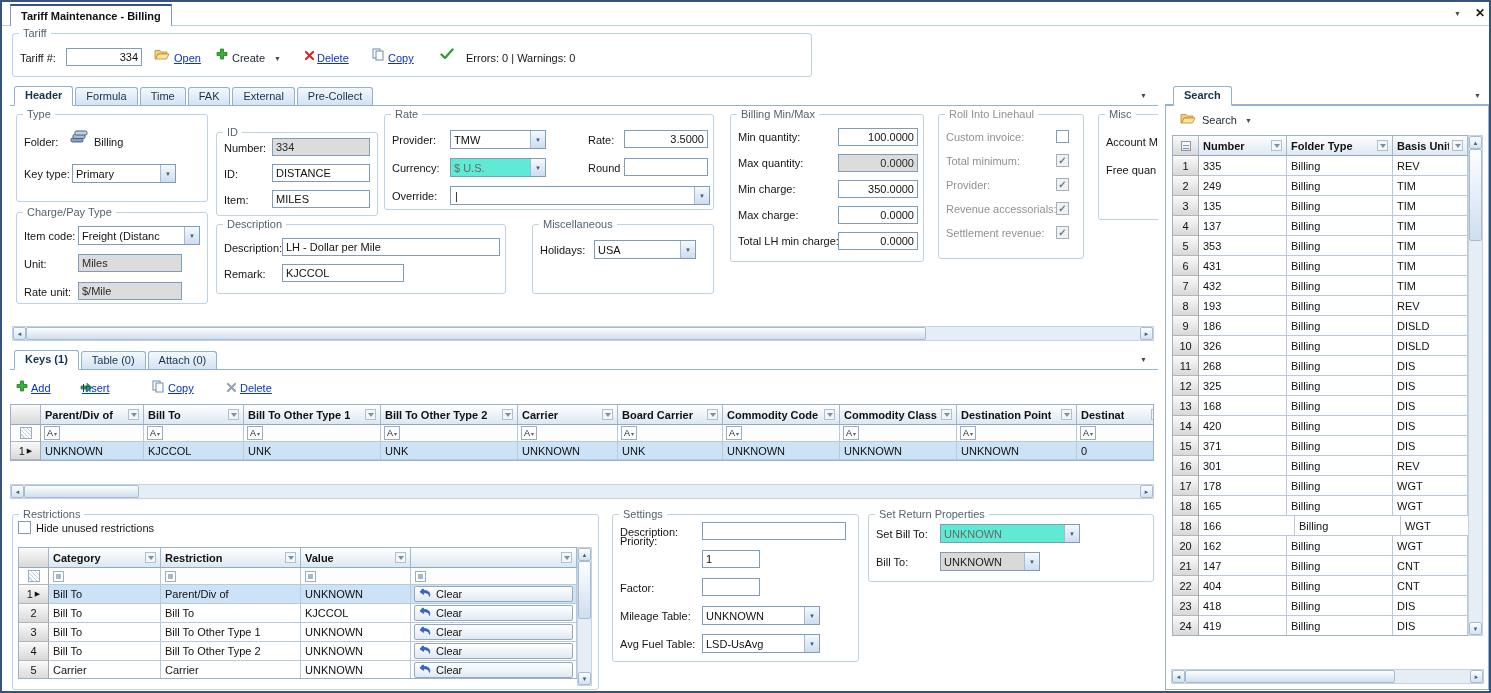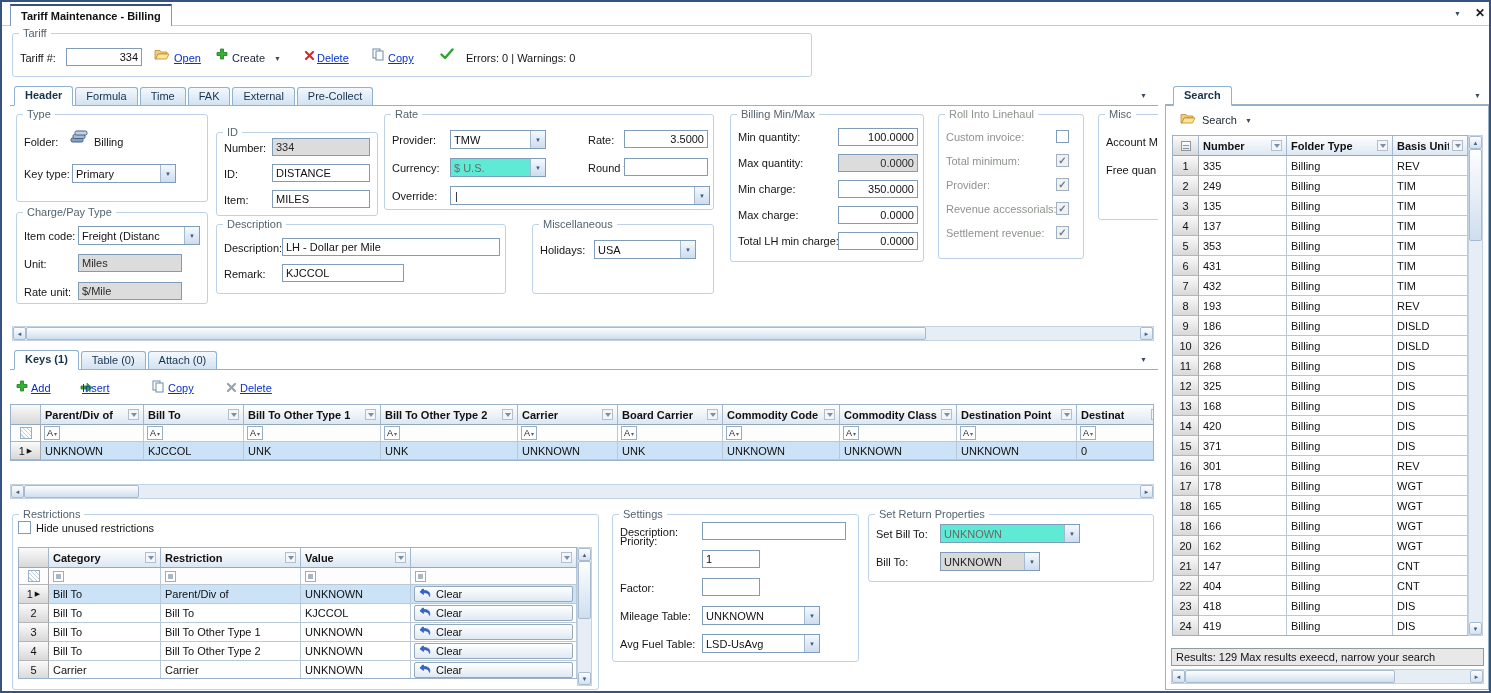--- a/index.html
+++ b/index.html
@@ -734,21 +734,21 @@
           <span>18</span>
         </div>
         <div class="g-c dcell" style="width:88px;height:20px">165</div>
         <div class="g-c dcell" style="width:106px;height:20px">Billing</div>
         <div class="g-c dcell" style="width:75px;height:20px">WGT</div>
       </div>
       <div class="g-row">
         <div class="g-c g-rh" style="width:26px;height:20px">
           <span>18</span>
         </div>
-        <div class="g-c dcell" style="width:88px;height:20px">166</div>
+        <div class="g-c dcell" style="width:96px;height:20px">166</div>
         <div class="g-c dcell" style="width:106px;height:20px">Billing</div>
         <div class="g-c dcell" style="width:75px;height:20px">WGT</div>
       </div>
       <div class="g-row">
         <div class="g-c g-rh" style="width:26px;height:20px">
           <span>20</span>
         </div>
         <div class="g-c dcell" style="width:88px;height:20px">162</div>
         <div class="g-c dcell" style="width:106px;height:20px">Billing</div>
         <div class="g-c dcell" style="width:75px;height:20px">WGT</div>
@@ -785,21 +785,20 @@
         <div class="g-c dcell" style="width:106px;height:20px">Billing</div>
         <div class="g-c dcell" style="width:75px;height:20px">DIS</div>
       </div>
     </div>
   <div class="sb v" style="left:1466px;top:133px;width:15px;height:501px">
     <span class="sb-btn">▲</span>
     <span class="thumb" style="height:92px"></span>
     <span class="fill"></span>
     <span class="sb-btn">▼</span>
   </div>
-  <div class="statusbar" style="left:1169px;top:646px;width:313px;height:18px">Results: 129 Max results exeecd, narrow your search</div>
   <div class="sb" style="left:1169px;top:667px;width:313px;height:15px">
     <span class="sb-btn">◄</span>
     <span class="thumb" style="width:210px"></span>
     <span class="fill"></span>
     <span class="sb-btn">►</span>
   </div>
 
 </div>
 
 </body></html>

